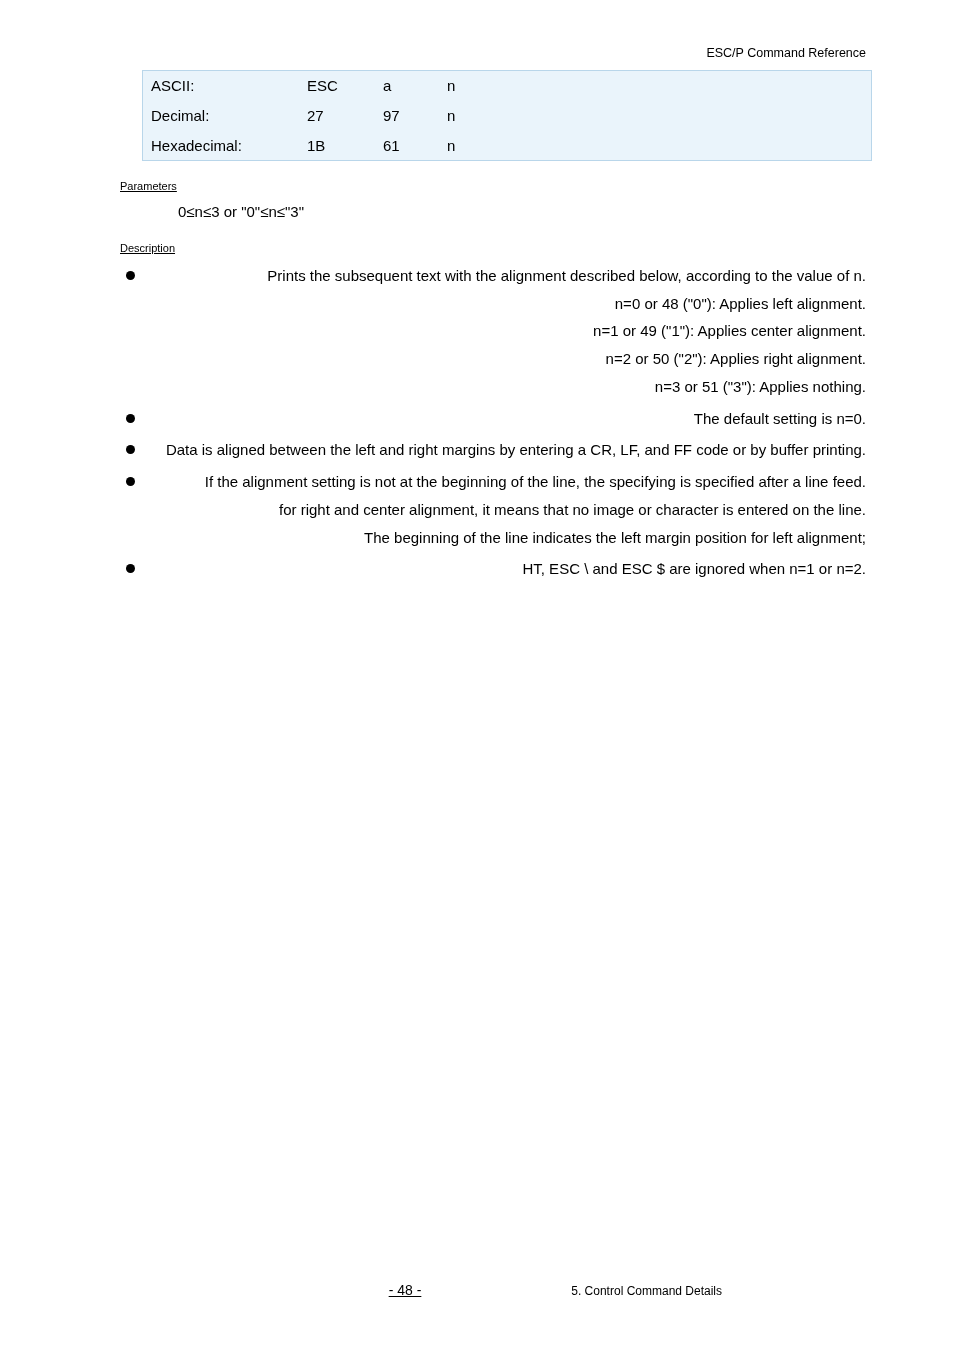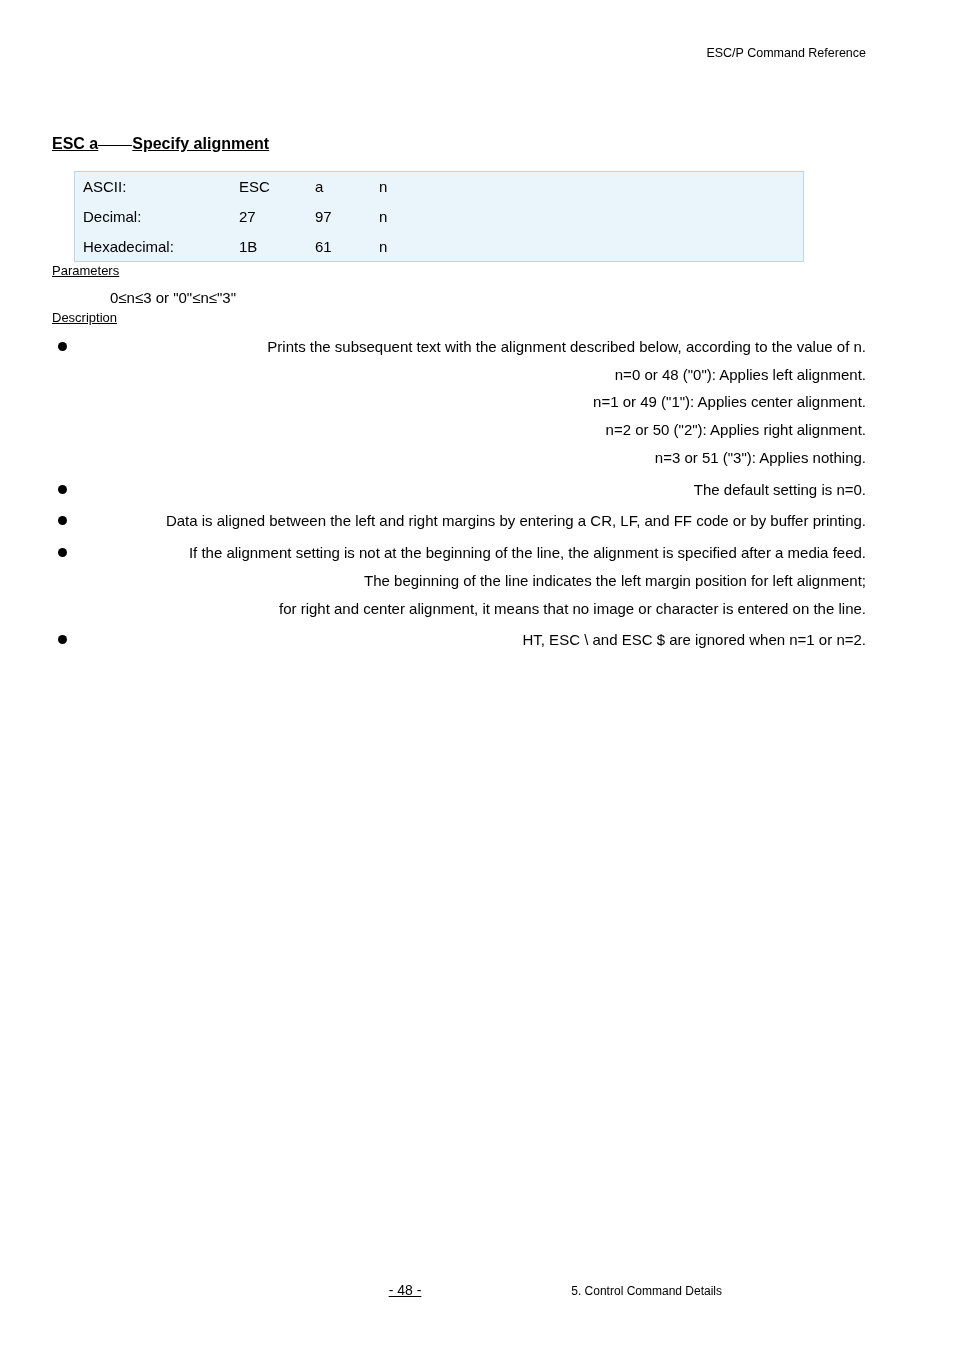--- a/index.html
+++ b/index.html
@@ -11,21 +11,21 @@
     color: #000;
     background: #fff;
     font-size: 15px;
     line-height: 1.45;
   }
   .page {
     position: relative;
     width: 954px;
     height: 1350px;
     box-sizing: border-box;
-    padding: 54px 88px 40px 52px;
+    padding: 54px 88px 40px 120px;
   }
   .header-right {
     position: absolute;
     top: 44px;
     right: 88px;
     font-size: 12.5px;
     color: #000;
   }
   .section-title {
     margin-top: 78px;
@@ -55,22 +55,23 @@
     font-size: 15px;
   }
   .code-table td {
     padding: 4px 8px 4px 8px;
   }
   .code-table td.lbl { width: 140px; }
   .code-table td.c1  { width: 60px; }
   .code-table td.c2  { width: 48px; }
   .code-table td.c3  { }
   .subhead {
-    text-decoration: underline;
-    font-size: 13px;
+    margin-top: 18px;
+    text-decoration: underline;
+    font-size: 11px;
   }
   .indent1 {
     margin: 6px 0 0 58px;
     font-size: 15px;
   }
   ul.bullets {
     list-style: none;
     padding: 0;
     margin: 8px 0 0 0;
     text-align: right;
@@ -120,23 +121,20 @@
     font-size: 12px;
   }
 </style>
 </head>
 <body>
 
 <div class="page">
 
   <div class="header-right">ESC/P Command Reference</div>
 
-  <div class="section-title">
-    <span class="cmd">ESC a</span><span class="gap"></span><span class="txt">Specify alignment</span>
-  </div>
 
   <table class="code-table">
     <tbody>
         <tr>
       <td class="lbl">ASCII:</td>
       <td class="c1">ESC</td>
       <td class="c2">a</td>
       <td class="c3">n</td>
     </tr>
     <tr>
@@ -173,23 +171,23 @@
 
     <li>
       <span>The default setting is n=0.</span>
     </li>
 
     <li>
       <span>Data is aligned between the left and right margins by entering a CR, LF, and FF code or by buffer printing.</span>
     </li>
 
     <li>
-      <span>If the alignment setting is not at the beginning of the line, the alignment is specified after a media feed.</span>
+      <span>If the alignment setting is not at the beginning of the line, the specifying is specified after a line feed.</span>
+      <div class="para">for right and center alignment, it means that no image or character is entered on the line.</div>
       <div class="para">The beginning of the line indicates the left margin position for left alignment;</div>
-      <div class="para">for right and center alignment, it means that no image or character is entered on the line.</div>
     </li>
 
     <li>
       <span>HT, ESC \ and ESC $ are ignored when n=1 or n=2.</span>
     </li>
 
 
   </ul>
 
   <div class="footer">

